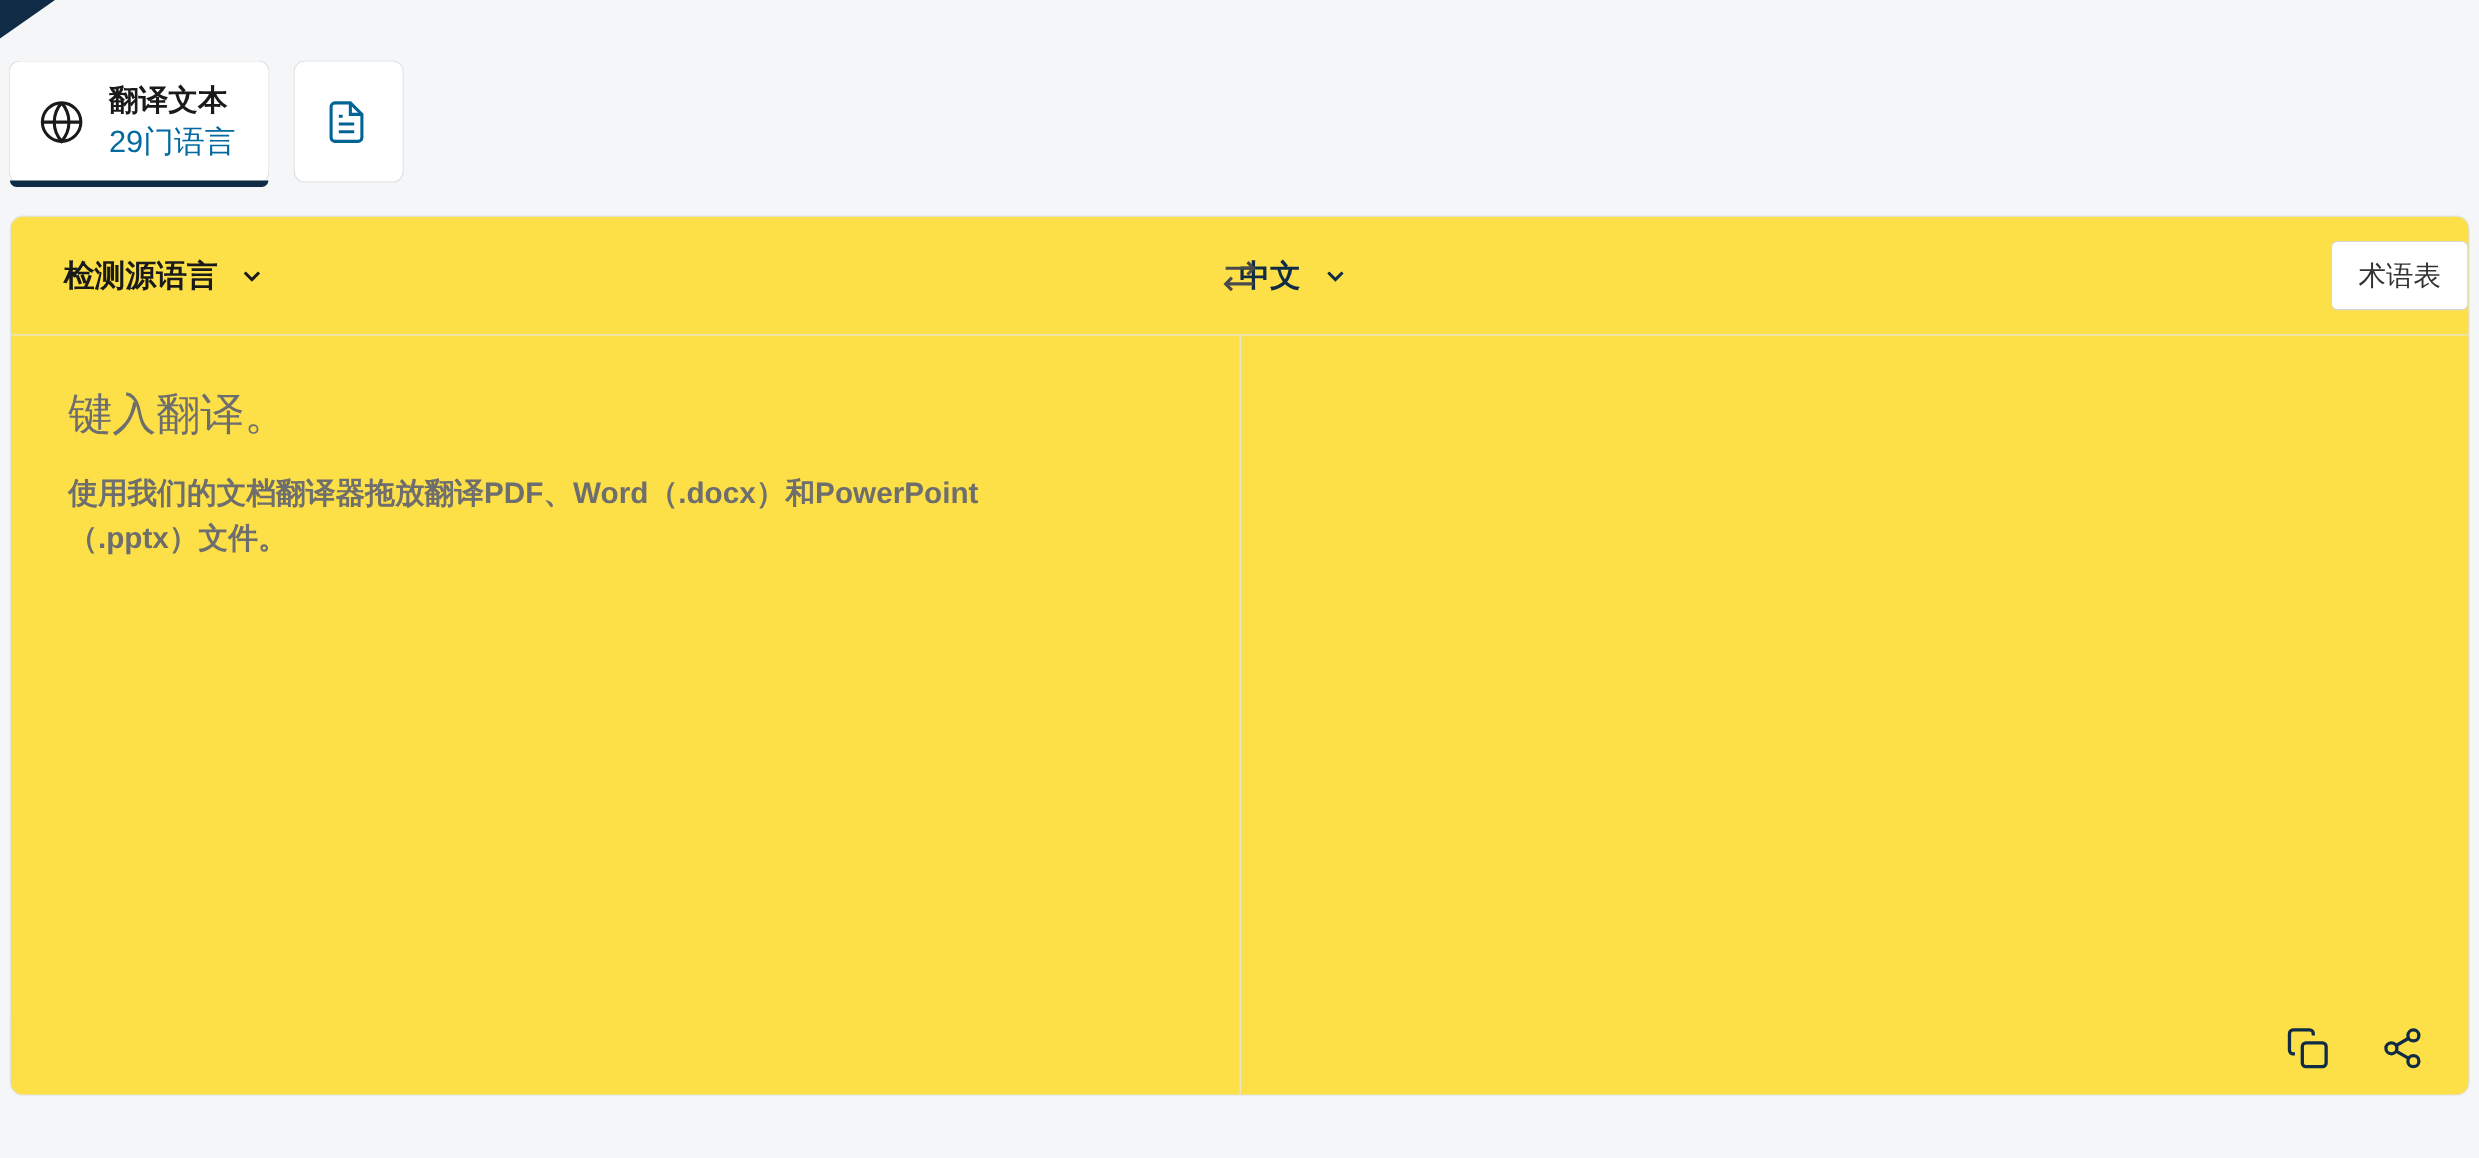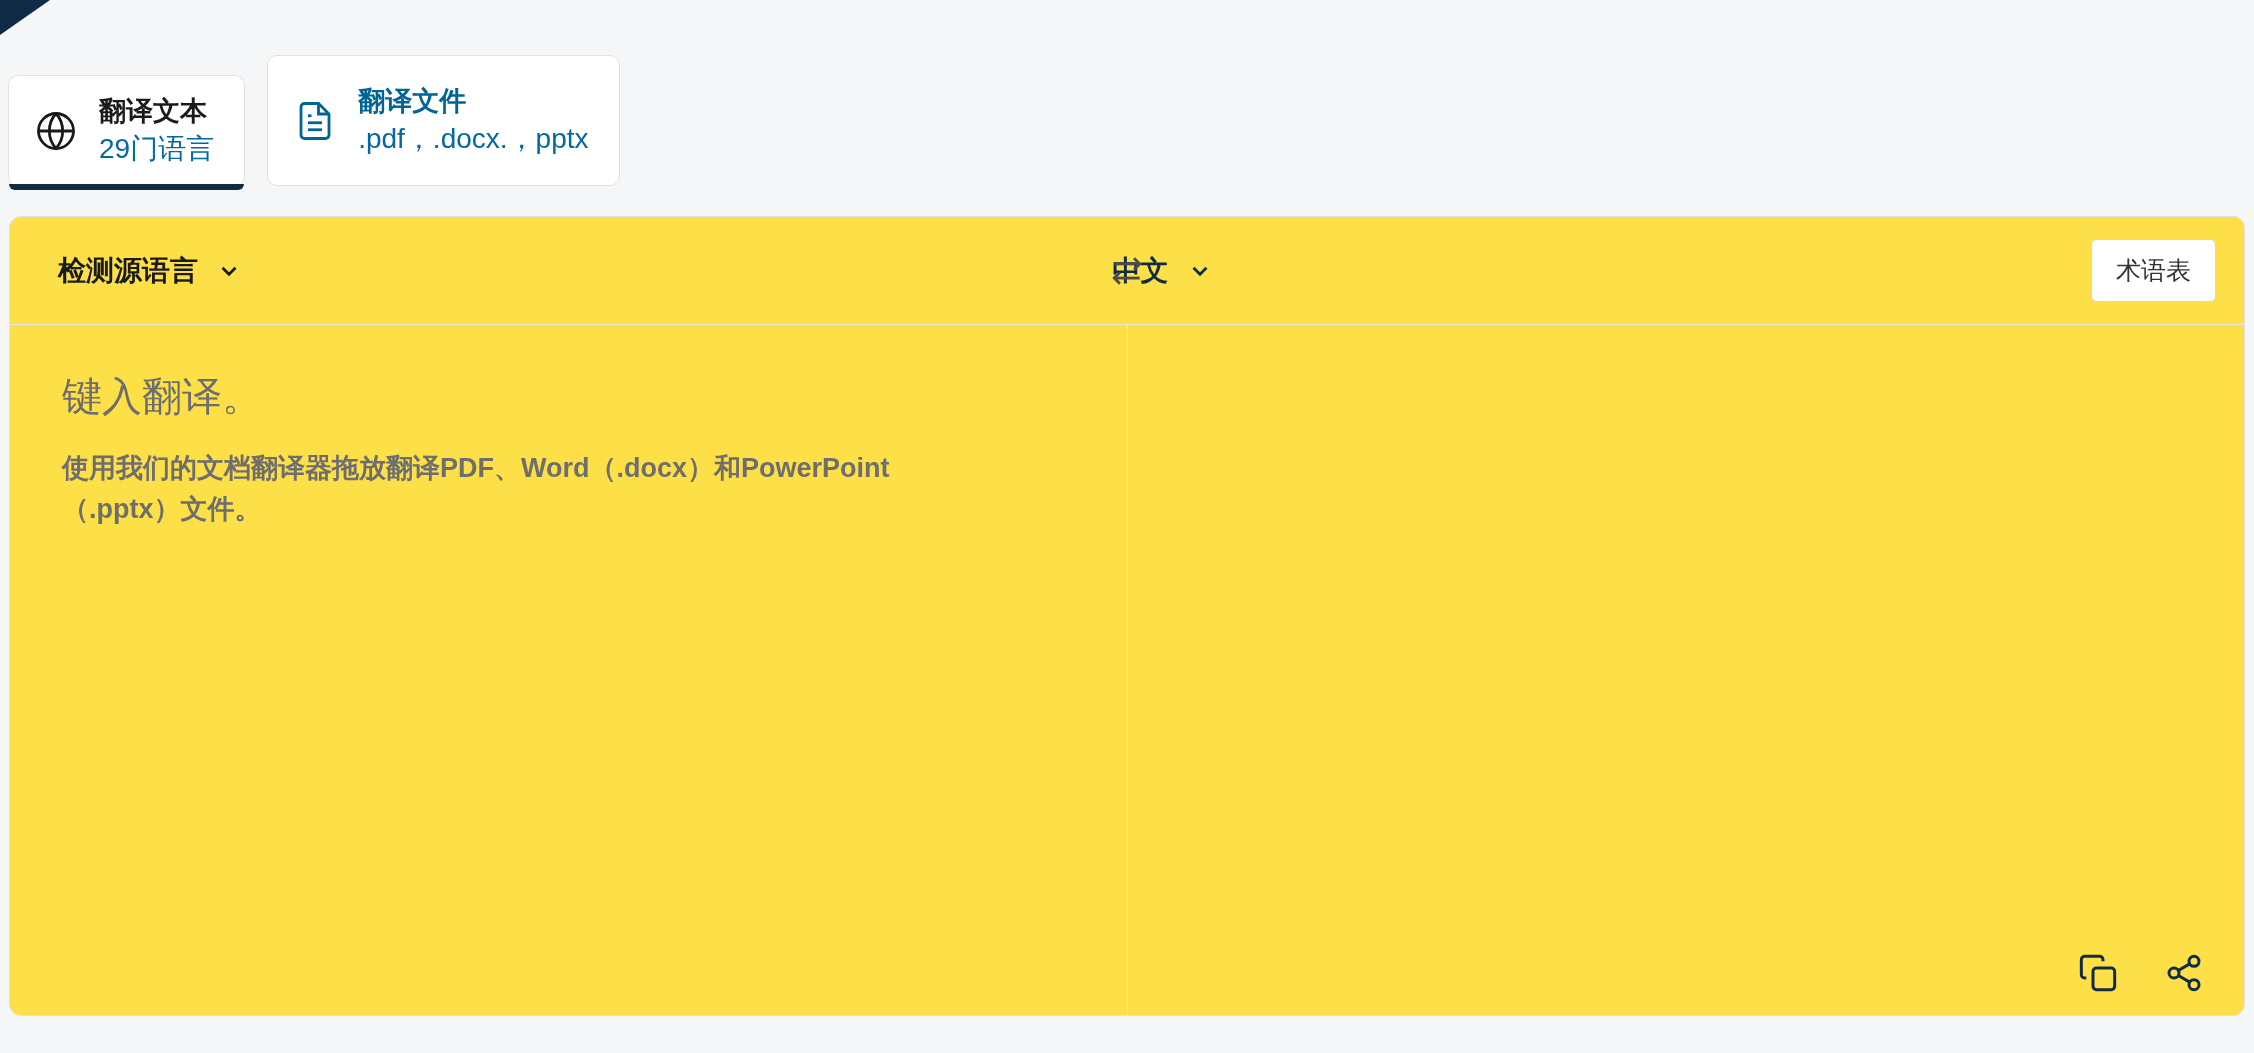--- a/index.html
+++ b/index.html
@@ -35,21 +35,20 @@
       gap: 22px;
       background: #ffffff;
       border: 1px solid #e0e1e3;
       border-radius: 10px;
       padding: 18px 30px 18px 26px;
       cursor: pointer;
       position: relative;
     }
     .tab.active {
       border-bottom: none;
-      margin-top: 20px;
     }
     .tab.active::after {
       content: '';
       position: absolute;
       left: 0;
       right: 0;
       bottom: -4px;
       height: 6px;
       background: #0f2b46;
       border-radius: 0 0 10px 10px;
@@ -123,21 +122,20 @@
       left: 50%;
       transform: translateX(-50%);
     }
     .lang-right {
       flex: 1;
       display: flex;
       align-items: center;
       padding-left: 76px;
     }
     .glossary-btn {
-      margin-right: 28px;
       padding: 14px 24px;
       border: 1px solid #d5d6d8;
       border-radius: 6px;
       font-size: 25px;
       color: #333;
       background: #fff;
       cursor: pointer;
     }
     .content-area {
       flex: 1;
@@ -209,24 +207,20 @@
   <div class="tab">
     <span class="tab-icon">
       <svg viewBox="0 0 24 24" fill="none" stroke="#006494" stroke-width="1.6">
         <path d="M14 2 H6 a2 2 0 0 0 -2 2 v16 a2 2 0 0 0 2 2 h12 a2 2 0 0 0 2 -2 V8 z"></path>
         <polyline points="14 2 14 8 20 8"></polyline>
         <line x1="8" y1="13" x2="16" y2="13"></line>
         <line x1="8" y1="17" x2="16" y2="17"></line>
         <line x1="8" y1="9" x2="10" y2="9"></line>
       </svg>
     </span>
-    <span class="tab-text">
-      <span class="tab-title blue">翻译文件</span>
-      <span class="tab-subtitle">.pdf，.docx.，pptx</span>
-    </span>
   </div>
 </div>
 
 <div class="main-panel">
   <div class="lang-bar">
     <div class="lang-left">
       <div class="lang-selector">
         <span>检测源语言</span>
         <span class="chevron-down">
           <svg viewBox="0 0 24 24" fill="none" stroke="#1a1a1a" stroke-width="2.5">

